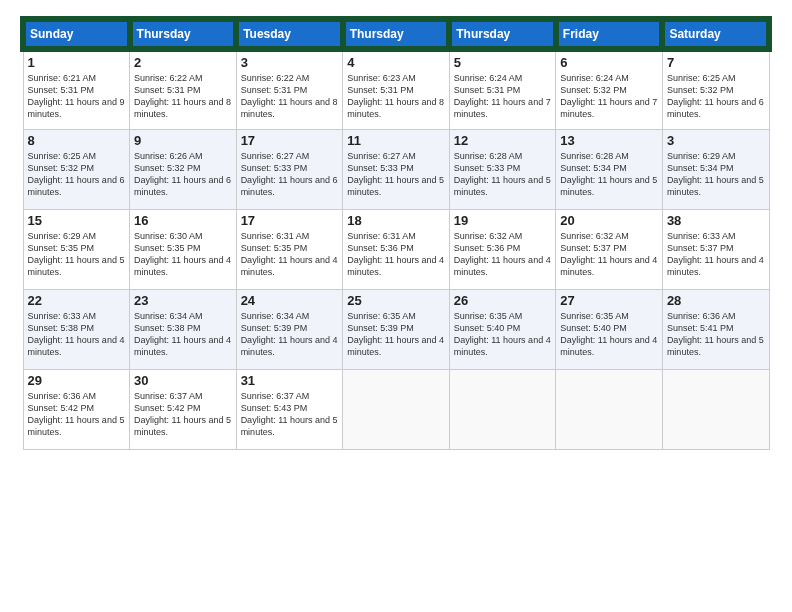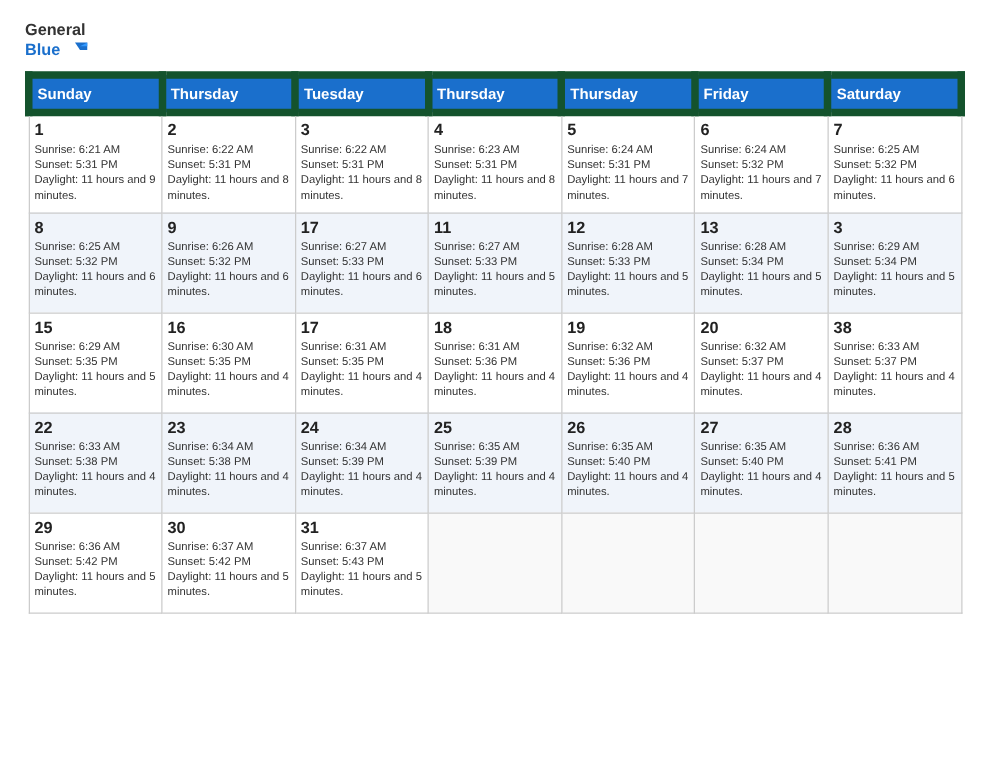--- a/index.html
+++ b/index.html
@@ -81,38 +81,20 @@
       color: #333;
     }
     .empty-cell {
       background: #f9f9f9 !important;
     }
   </style>
 </head>
 <body>
 
 <div class="page">
-  <div class="header">
-    <div class="logo">
-<div style="display:flex;flex-direction:column;line-height:1.2;">
-  <span style="font-size:13px;font-weight:bold;color:#333;">General</span>
-  <span style="font-size:13px;font-weight:bold;color:#1a6fcc;display:flex;align-items:center;gap:2px;">
-    Blue
-    <svg width="20" height="14" viewBox="0 0 20 14">
-      <polygon points="10,2 20,2 20,8 14,8" fill="#1a6fcc"></polygon>
-      <polygon points="14,5 20,5 20,2" fill="#3399ff"></polygon>
-    </svg>
-  </span>
-</div>
-</div>
-    <div class="title-block">
-      <div class="month-title"></div>
-      <div class="location-title"></div>
-    </div>
-  </div>
 
   <table class="calendar">
     <thead>
       <tr>
 
       <th>Sunday</th>
           <th>Thursday</th>
           <th>Tuesday</th>
           <th>Thursday</th>
           <th>Thursday</th>

